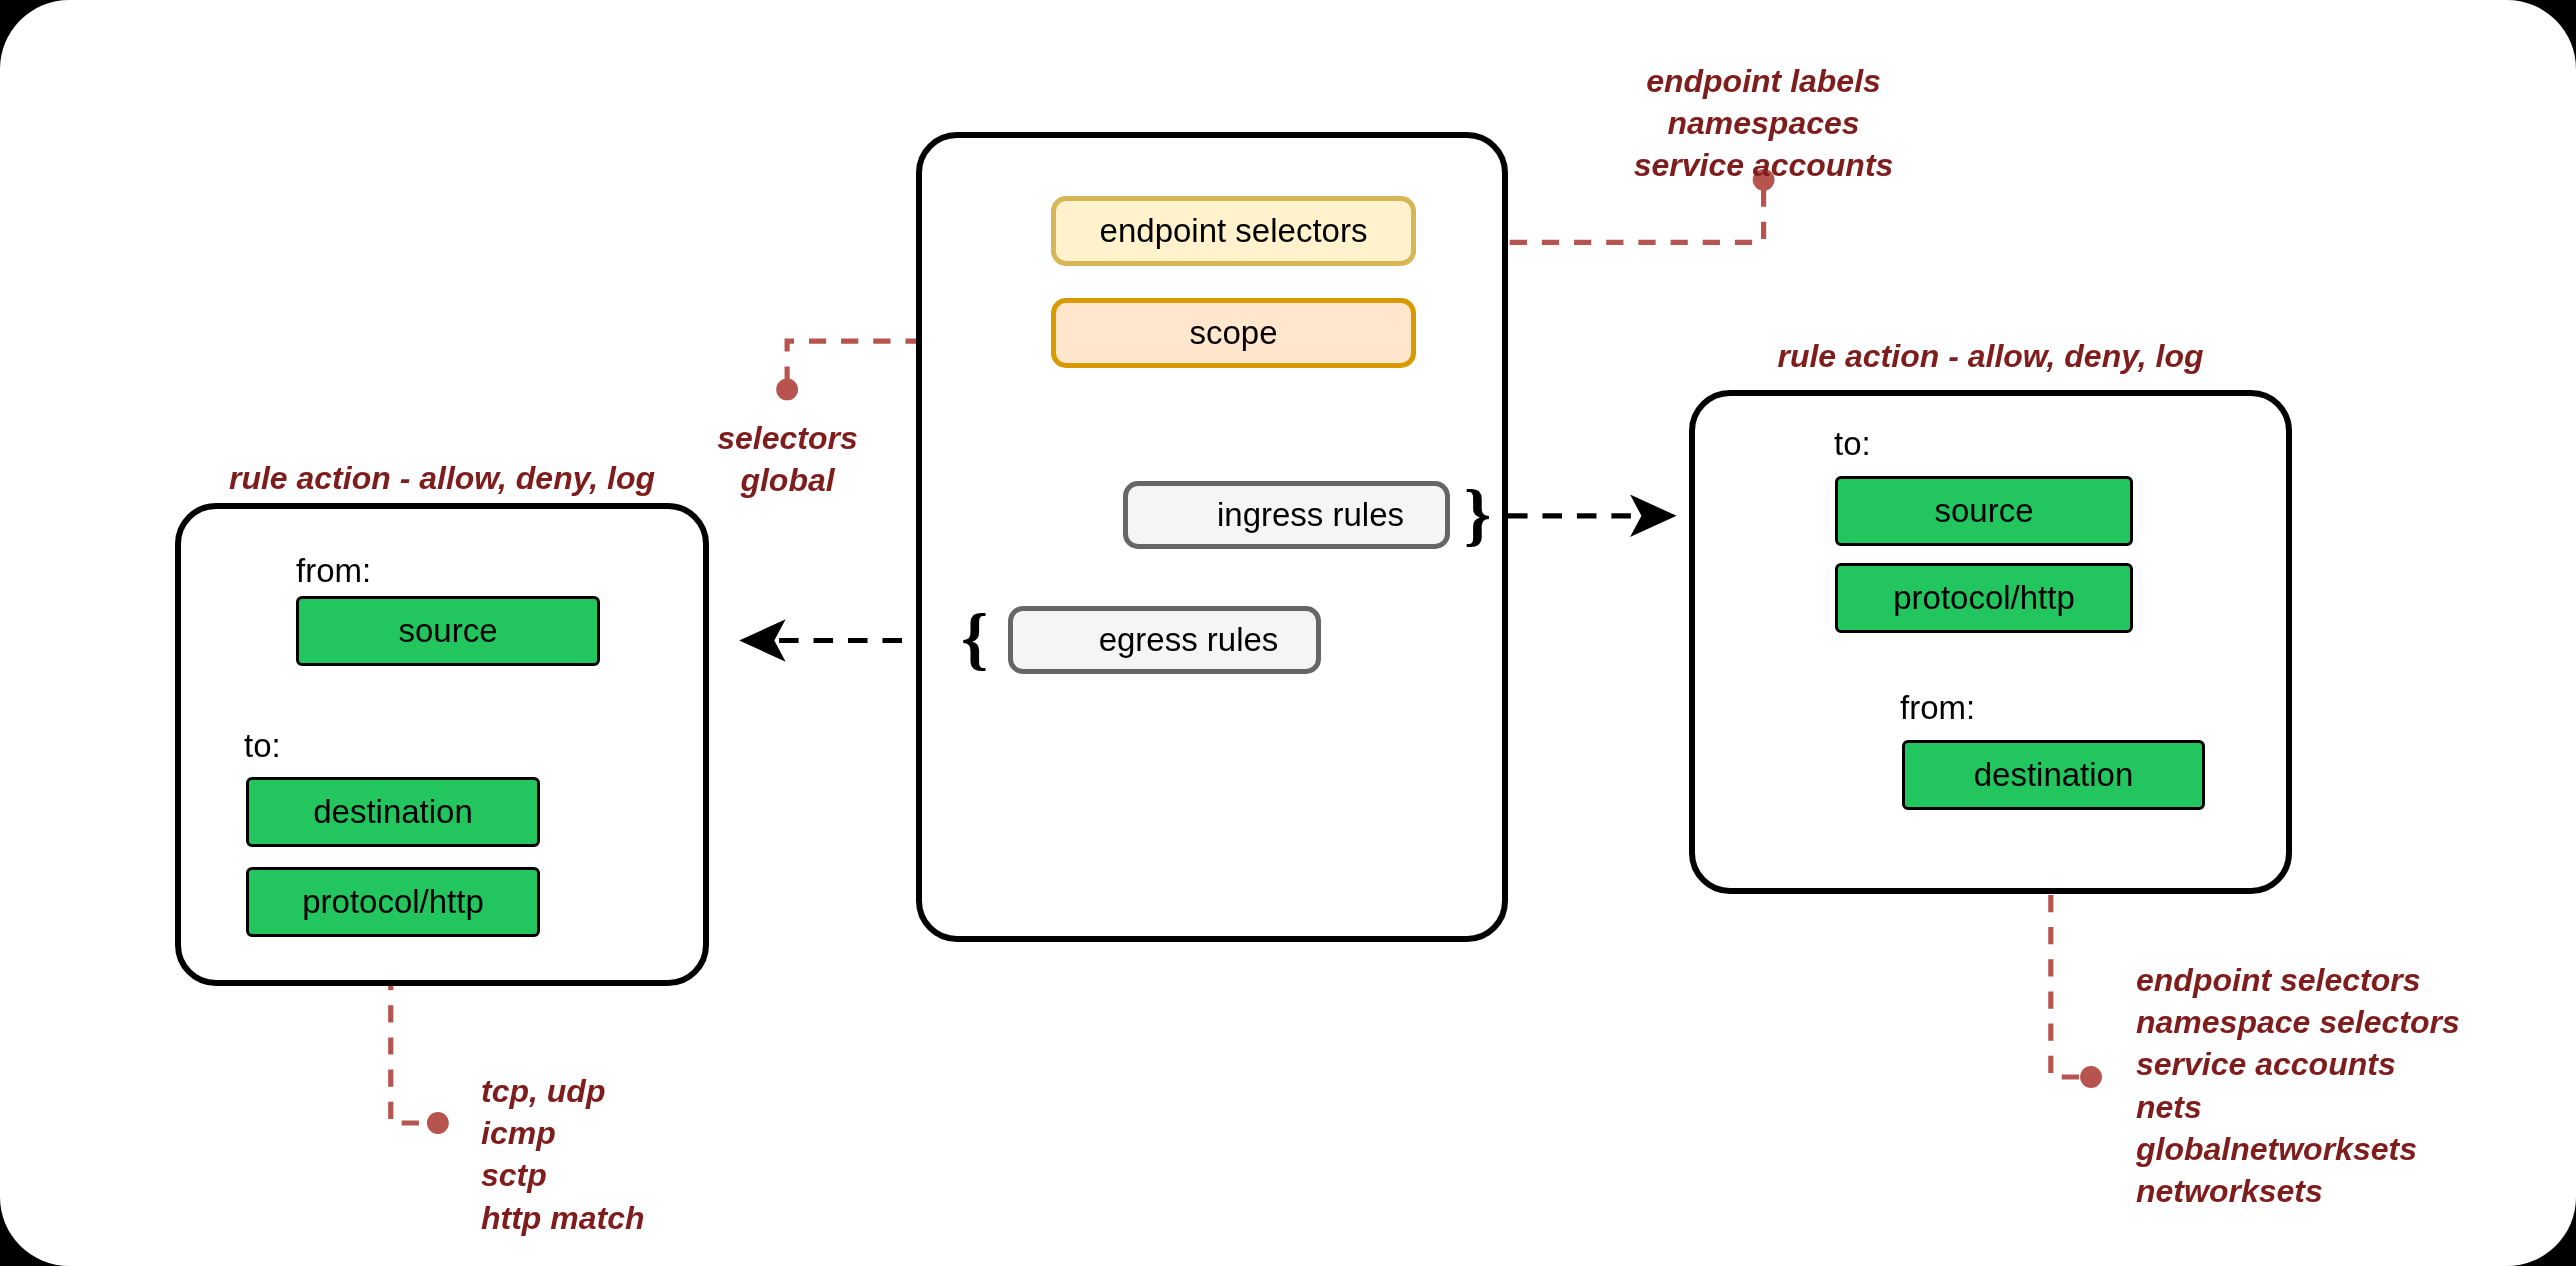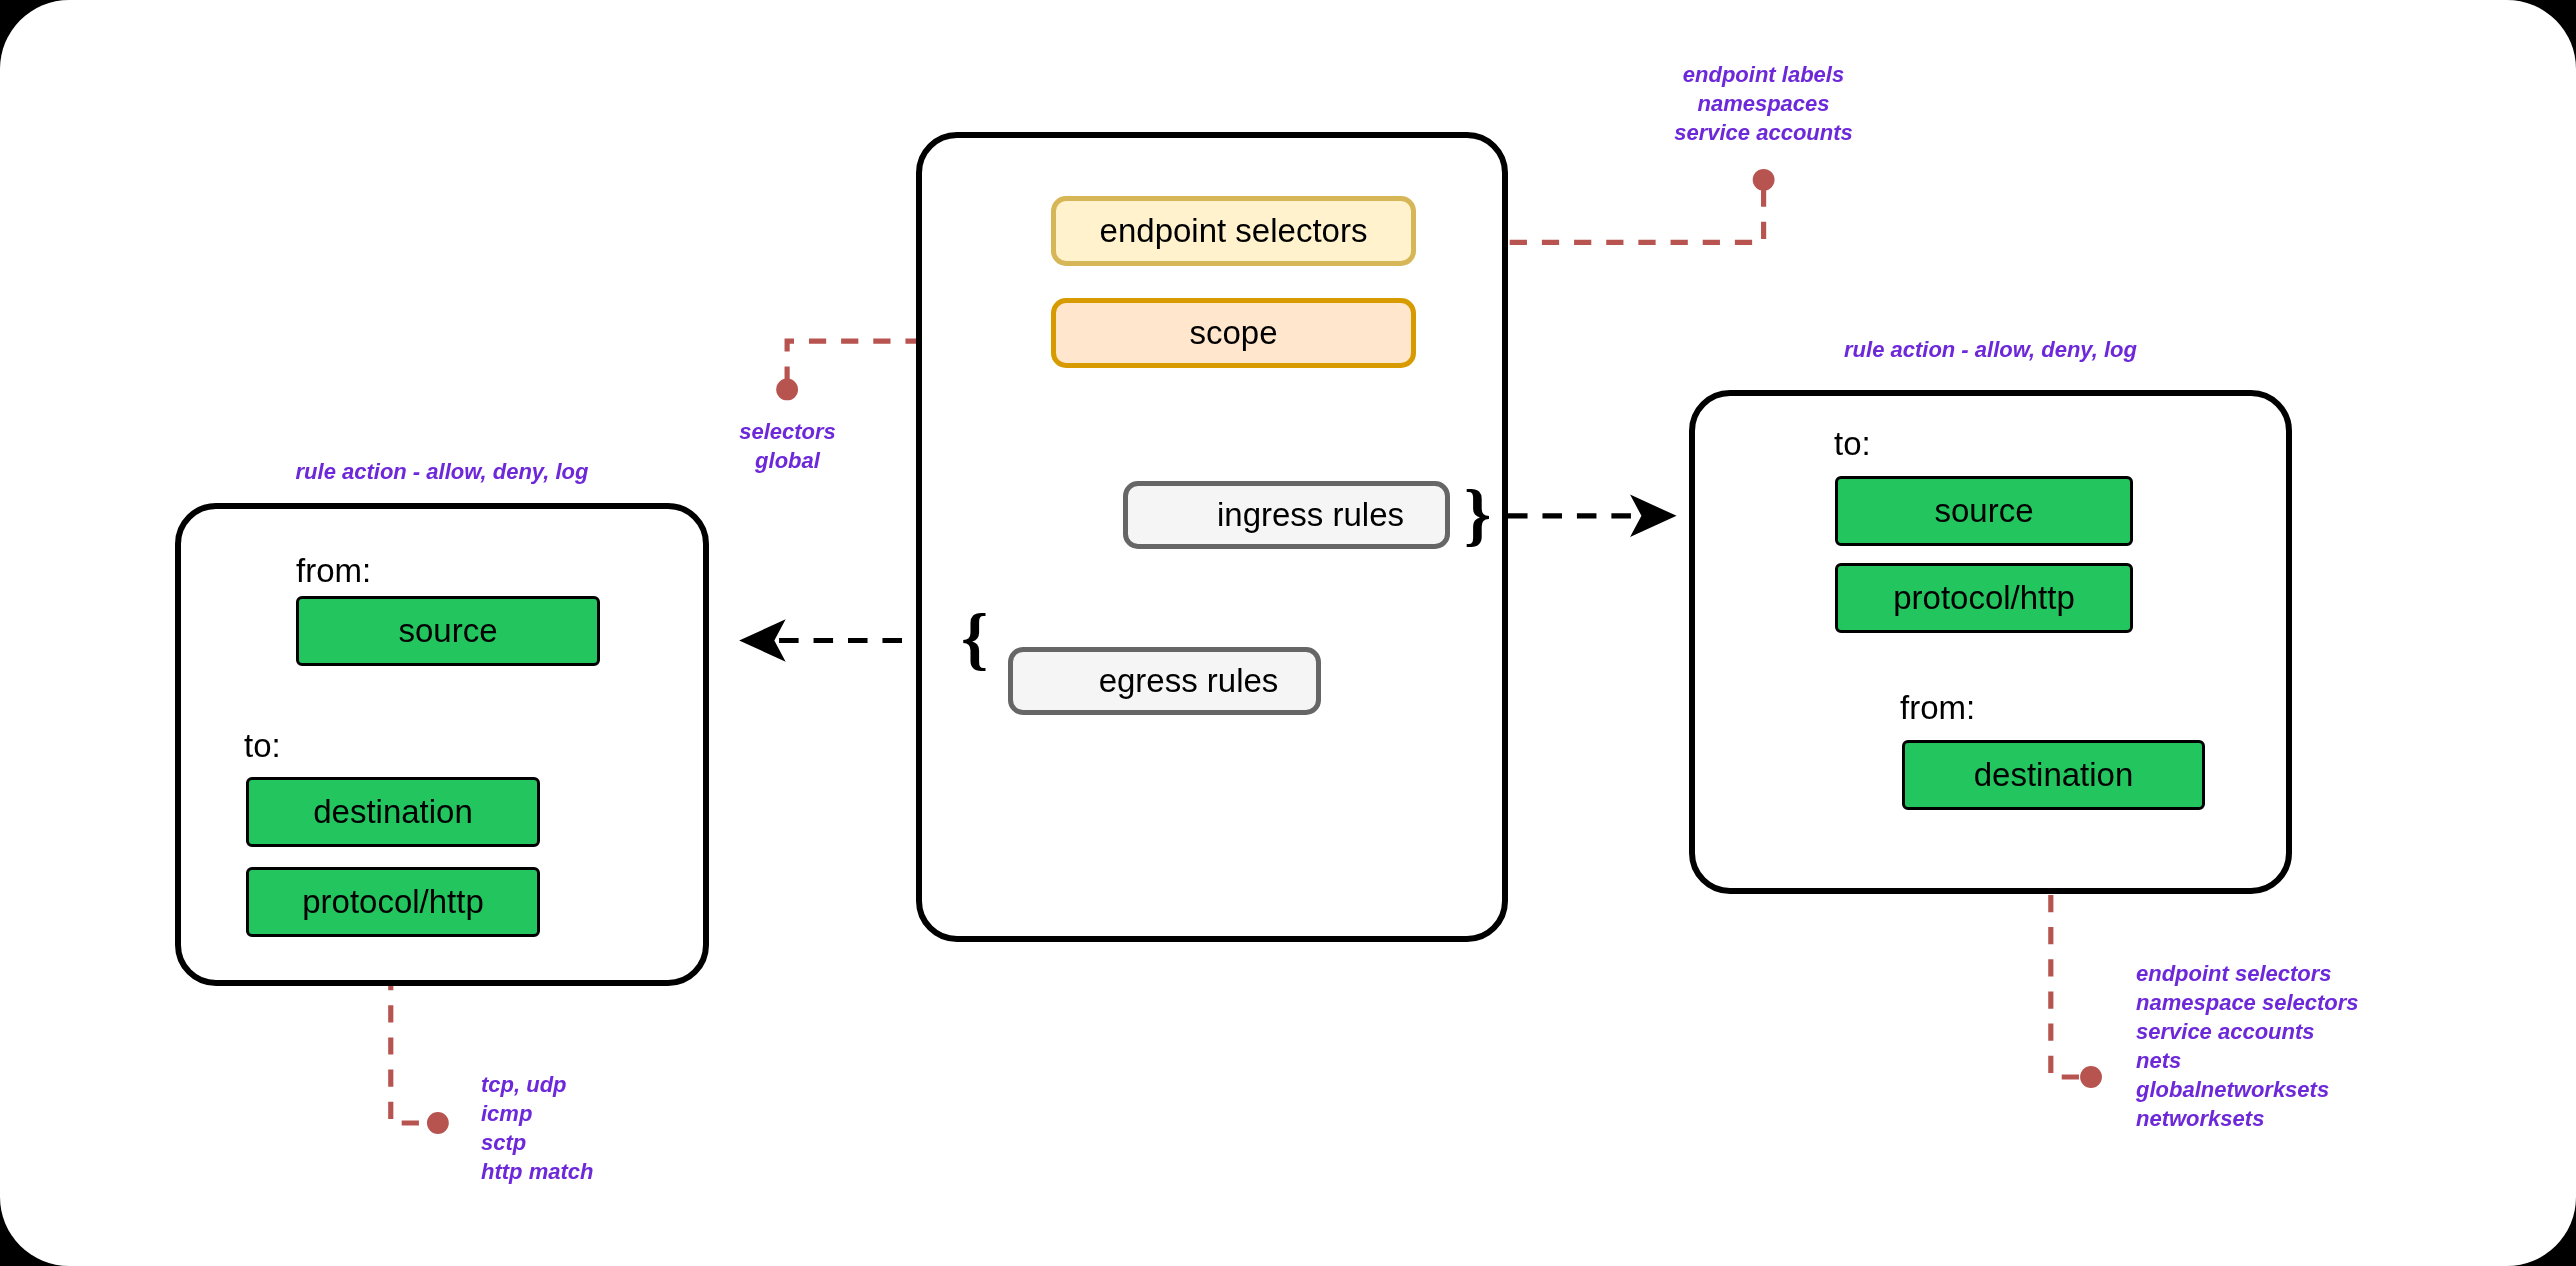--- a/index.html
+++ b/index.html
@@ -74,22 +74,22 @@
   .section-label {
     position: absolute;
     font-size: 33px;
     color: #000000;
     white-space: nowrap;
   }
 
   
   .annotation {
     position: absolute;
-    color: #6d28d9;
-    font-size: 22px;
+    color: #7f1d1d;
+    font-size: 32px;
     font-weight: bold;
     font-style: italic;
     line-height: 1.32;
     white-space: nowrap;
   }
   .annotation.center { text-align: center; }
   .annotation.left   { text-align: left; }
 
   
   .brace {
@@ -150,21 +150,21 @@
   <div class="panel" id="panel-center"></div>
 
   <div class="box endpoint-selectors" style="left:1051px; top:196px; width:365px; height:70px;">endpoint selectors</div>
 
   <div class="box scope" style="left:1051px; top:298px; width:365px; height:70px;">scope</div>
 
   <div class="box rules" style="left:1123px; top:481px; width:327px; height:68px;">ingress rules</div>
 
   <div class="brace" style="left:1464px; top:481px;">}</div>
 
-  <div class="box rules" style="left:1008px; top:606px; width:313px; height:68px;margin-top:41px;">egress rules</div>
+  <div class="box rules" style="left:1008px; top:606px; width:313px; height:68px;">egress rules</div>
 
   <div class="brace" style="left:961px; top:605px;">{</div>
 
   <div class="annotation center" style="left:1689px; top:335px; width:603px;">rule action - allow, deny, log</div>
 
   <div class="panel" id="panel-right"></div>
 
   <div class="section-label" style="left:1834px; top:425px;">to:</div>
 
   <div class="box" style="left:1835px; top:476px; width:298px; height:70px;">source</div>

